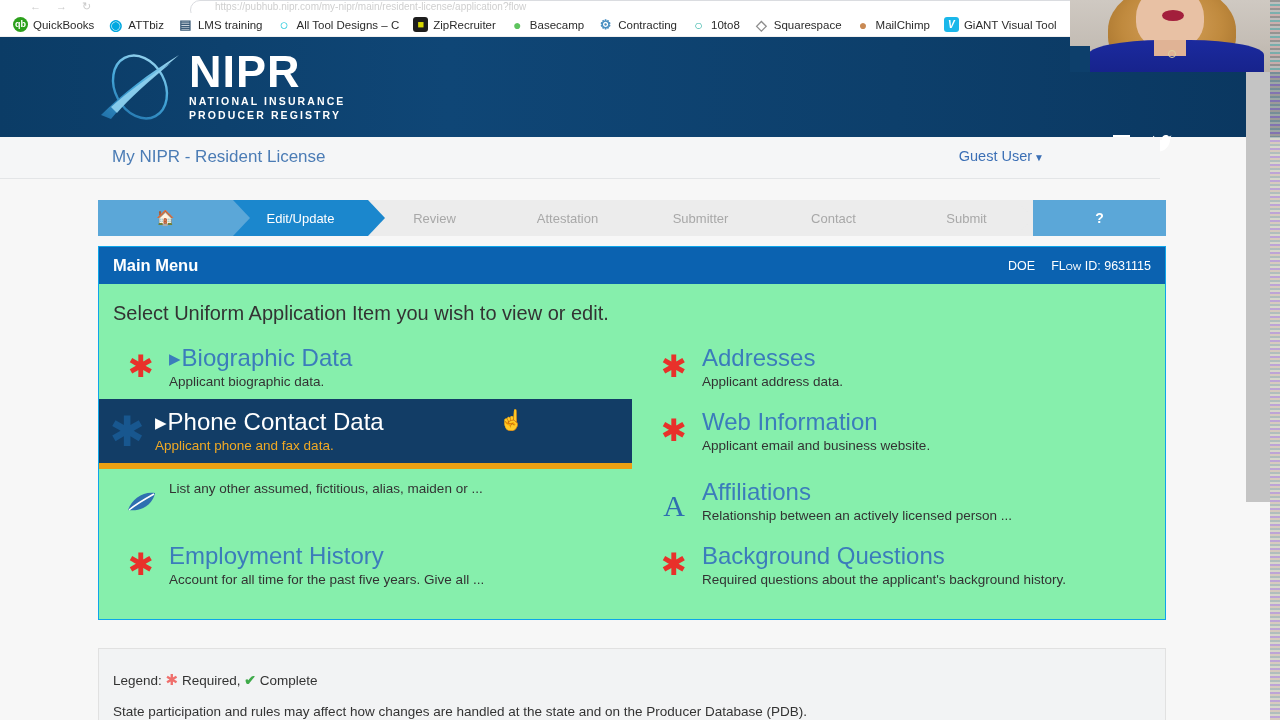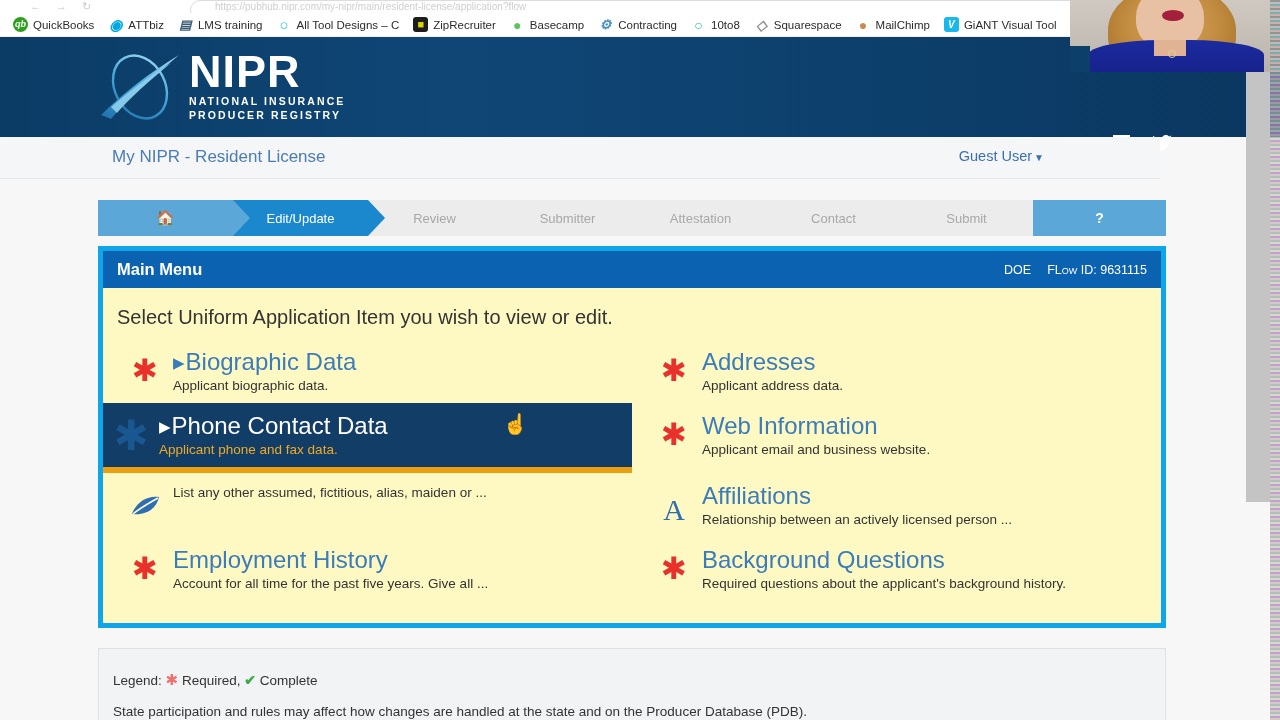--- a/index.html
+++ b/index.html
@@ -36,21 +36,20 @@
   .bm {
     display: flex; align-items: center; gap: 5px;
     padding: 0 7px; height: 22px; white-space: nowrap; flex: 0 0 auto;
   }
   .bm-label { font-size: 11.5px; color: #2b2b2b; }
   .bm-ico {
     width: 15px; height: 15px; flex: 0 0 auto; border-radius: 3px;
     display: flex; align-items: center; justify-content: center;
     font-size: 9px; color: #fff; font-weight: bold; line-height: 1;
     overflow: hidden;
-    font-style: italic;
   }
   .ico-quickbooks { background:#2ca01c; border-radius:50%; font-size:9px; }
   .ico-attbiz { background:#fff; color:#00a8e0; font-size:15px; }
   .ico-lms { background:#fff; color:#3c5c78; font-size:13px; }
   .ico-designs { background:#fff; color:#24c8db; font-size:15px; font-weight:normal;}
   .ico-zip { background:#1d1d1d; color:#d7d700; font-size:11px; }
   .ico-basecamp { background:#fff; color:#5ec45e; font-size:14px;}
   .ico-contracting { background:#fff; color:#4a90c2; font-size:13px;}
   .ico-10to8 { background:#fff; color:#33b3a6; font-size:14px;}
   .ico-squarespace { background:#fff; color:#8d8d8d; font-size:14px;}
@@ -128,21 +127,21 @@
   .wz.help::before { left:-17px; border-left: 17px solid #ececec; border-top-color:transparent; border-bottom-color:transparent; z-index:2;}
   .wz.help { position:relative; }
   .wz.help::after {
     content:""; position:absolute; left:-17px; top:0; width:0; height:0;
     border-top:18px solid transparent; border-bottom:18px solid transparent;
     border-left:17px solid #ececec; z-index:3;
   }
   .home-icon { font-size: 15px; color:#ffffff; }
 
   
-  .card { margin-top: 10px; background: #fef9c3; border: 5px solid #0ea5e9; }
+  .card { margin-top: 10px; background: #86efac; border: 1px solid #0ea5e9; }
   .card-head {
     height: 37px; background: #0b62b0; display: flex; align-items: center;
     justify-content: space-between; padding: 0 14px;
   }
   .card-title { color:#fff; font-size: 16.5px; font-weight: bold; }
   .card-meta { color:#fff; font-size: 12.5px; display:flex; gap: 16px; align-items:baseline; }
   .card-meta .flow { font-variant: small-caps; }
 
   .intro { padding: 18px 14px 4px 14px; font-size: 20px; color: #333; }
 
@@ -324,22 +323,22 @@
   <div class="page-bg"></div>
 
   <div class="content-col">
 
     <div class="wizard">
       <div class="wz home">
         <span class="home-icon">🏠</span>
       </div>
       <div class="wz active">Edit/Update</div>
       <div class="wz plain">Review</div>
+      <div class="wz plain">Attestation</div>
       <div class="wz plain">Submitter</div>
-      <div class="wz plain">Attestation</div>
       <div class="wz plain">Contact</div>
       <div class="wz plain">Submit</div>
       <div class="wz help">?</div>
     </div>
 
     <div class="card">
       <div class="card-head">
         <div class="card-title">Main Menu</div>
         <div class="card-meta">
           <span>DOE</span>

